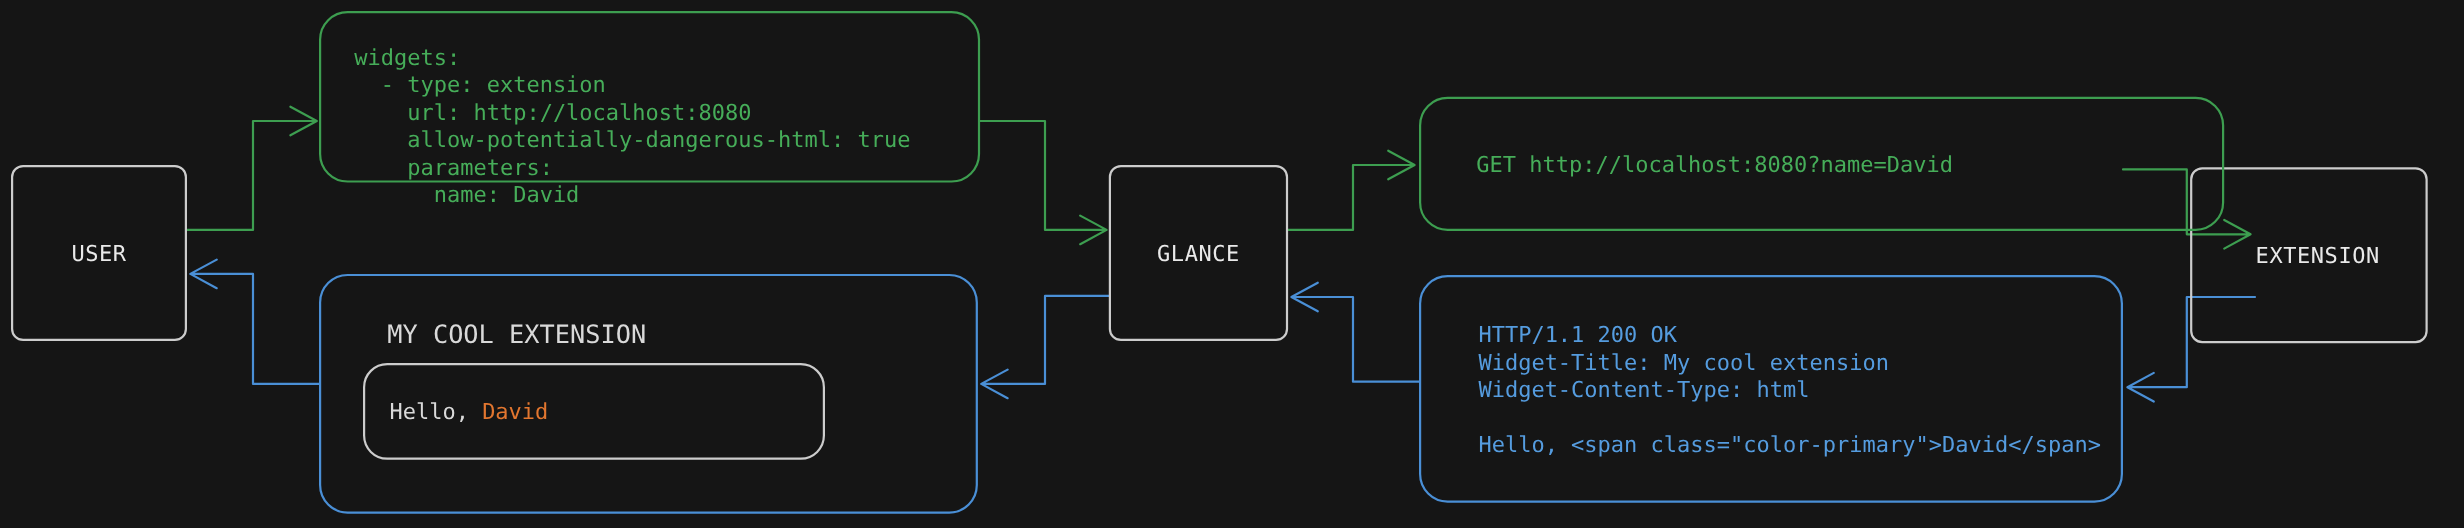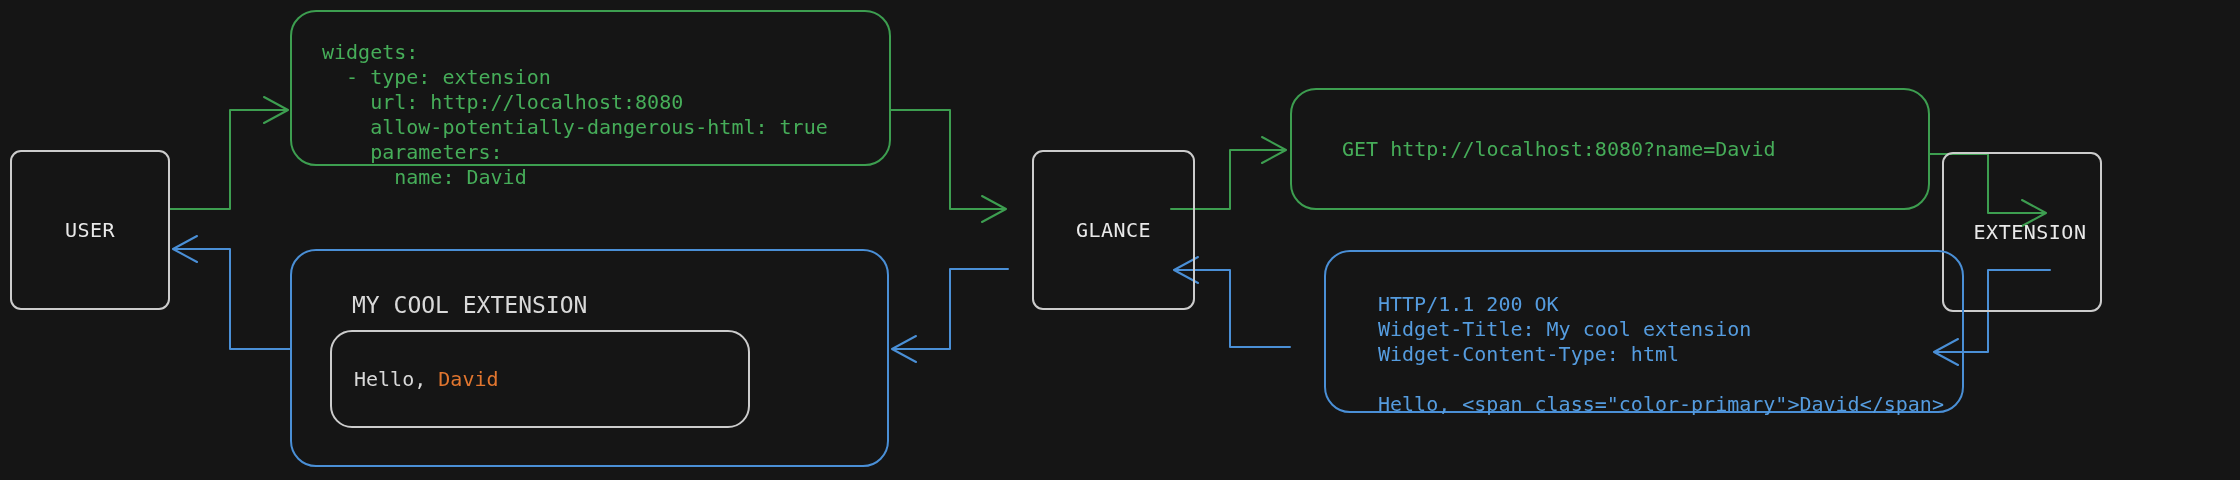--- a/index.html
+++ b/index.html
@@ -42,68 +42,68 @@
     border: 2px solid var(--gray-border);
     border-radius: 11px;
     display: flex;
     align-items: center;
     justify-content: center;
     color: var(--gray-text);
     font-size: 20px;
     letter-spacing: 0.5px;
   }
   #node-user      { left: 10px;   top: 150px; width: 160px; height: 160px; }
-  #node-glance    { left: 1008px; top: 150px; width: 163px; height: 160px; margin-left: 24px; }
-  #node-extension { left: 1942px; top: 152px; width: 160px; height: 160px; padding-left: 16px; }
+  #node-glance    { left: 1008px; top: 150px; width: 163px; height: 160px; }
+  #node-extension { left: 1991px; top: 152px; width: 216px; height: 160px; padding-left: 16px; }
 
   .code-box {
     position: absolute;
     border-radius: 26px;
     border: 2px solid;
   }
   .code-box pre {
     font-family: inherit;
     font-size: 20px;
     line-height: 25px;
     white-space: pre;
   }
 
   #config-box {
     left: 290px; top: 10px; width: 601px; height: 156px;
     border-color: var(--green-line);
   }
   #config-box pre { padding: 28px 0 0 30px; color: var(--green-text); }
 
   #request-box {
-    left: 1290px; top: 88px; width: 640px; height: 122px;
+    left: 1290px; top: 88px; width: 732px; height: 122px;
     border-color: var(--green-line);
     display: flex; align-items: center;
   }
   #request-box pre { padding-left: 50px; color: var(--green-text); }
 
   #response-box {
-    left: 1324px; top: 250px; width: 640px; height: 163px;
+    left: 1290px; top: 250px; width: 640px; height: 207px;
     border-color: var(--blue-line);
   }
   #response-box pre { padding: 40px 0 0 52px; color: var(--blue-text); }
 
   #widget-box {
     left: 290px; top: 249px; width: 599px; height: 218px;
     border-color: var(--blue-line);
   }
   #widget-title {
     position: absolute;
     left: 60px; top: 41px;
     color: var(--title-text);
     font-size: 23px;
   }
   #widget-output {
     position: absolute;
     left: 38px; top: 79px;
-    width: 420px; height: 98px;
+    width: 420px; height: 88px;
     border: 2px solid var(--gray-border);
     border-radius: 22px;
     display: flex;
     align-items: center;
     padding-left: 22px;
     font-size: 20px;
     white-space: pre;
   }
   #widget-output .prefix { color: var(--title-text); }
   #widget-output .name   { color: var(--orange); }

